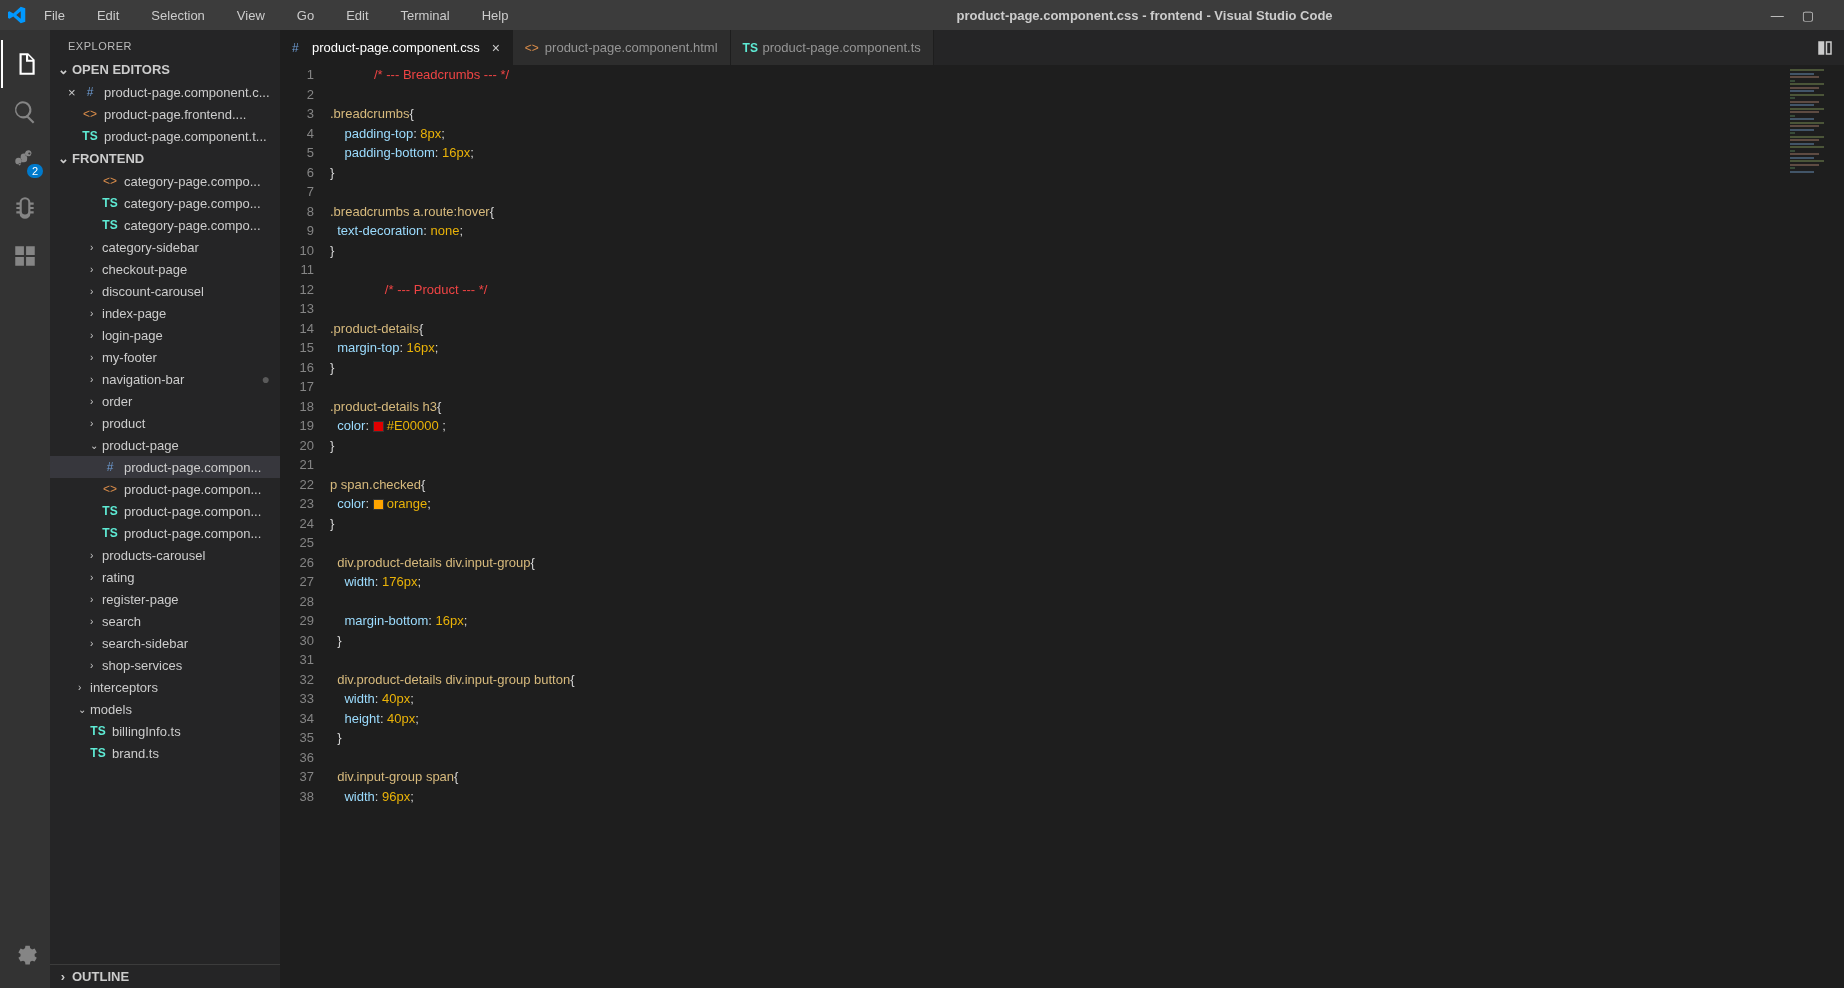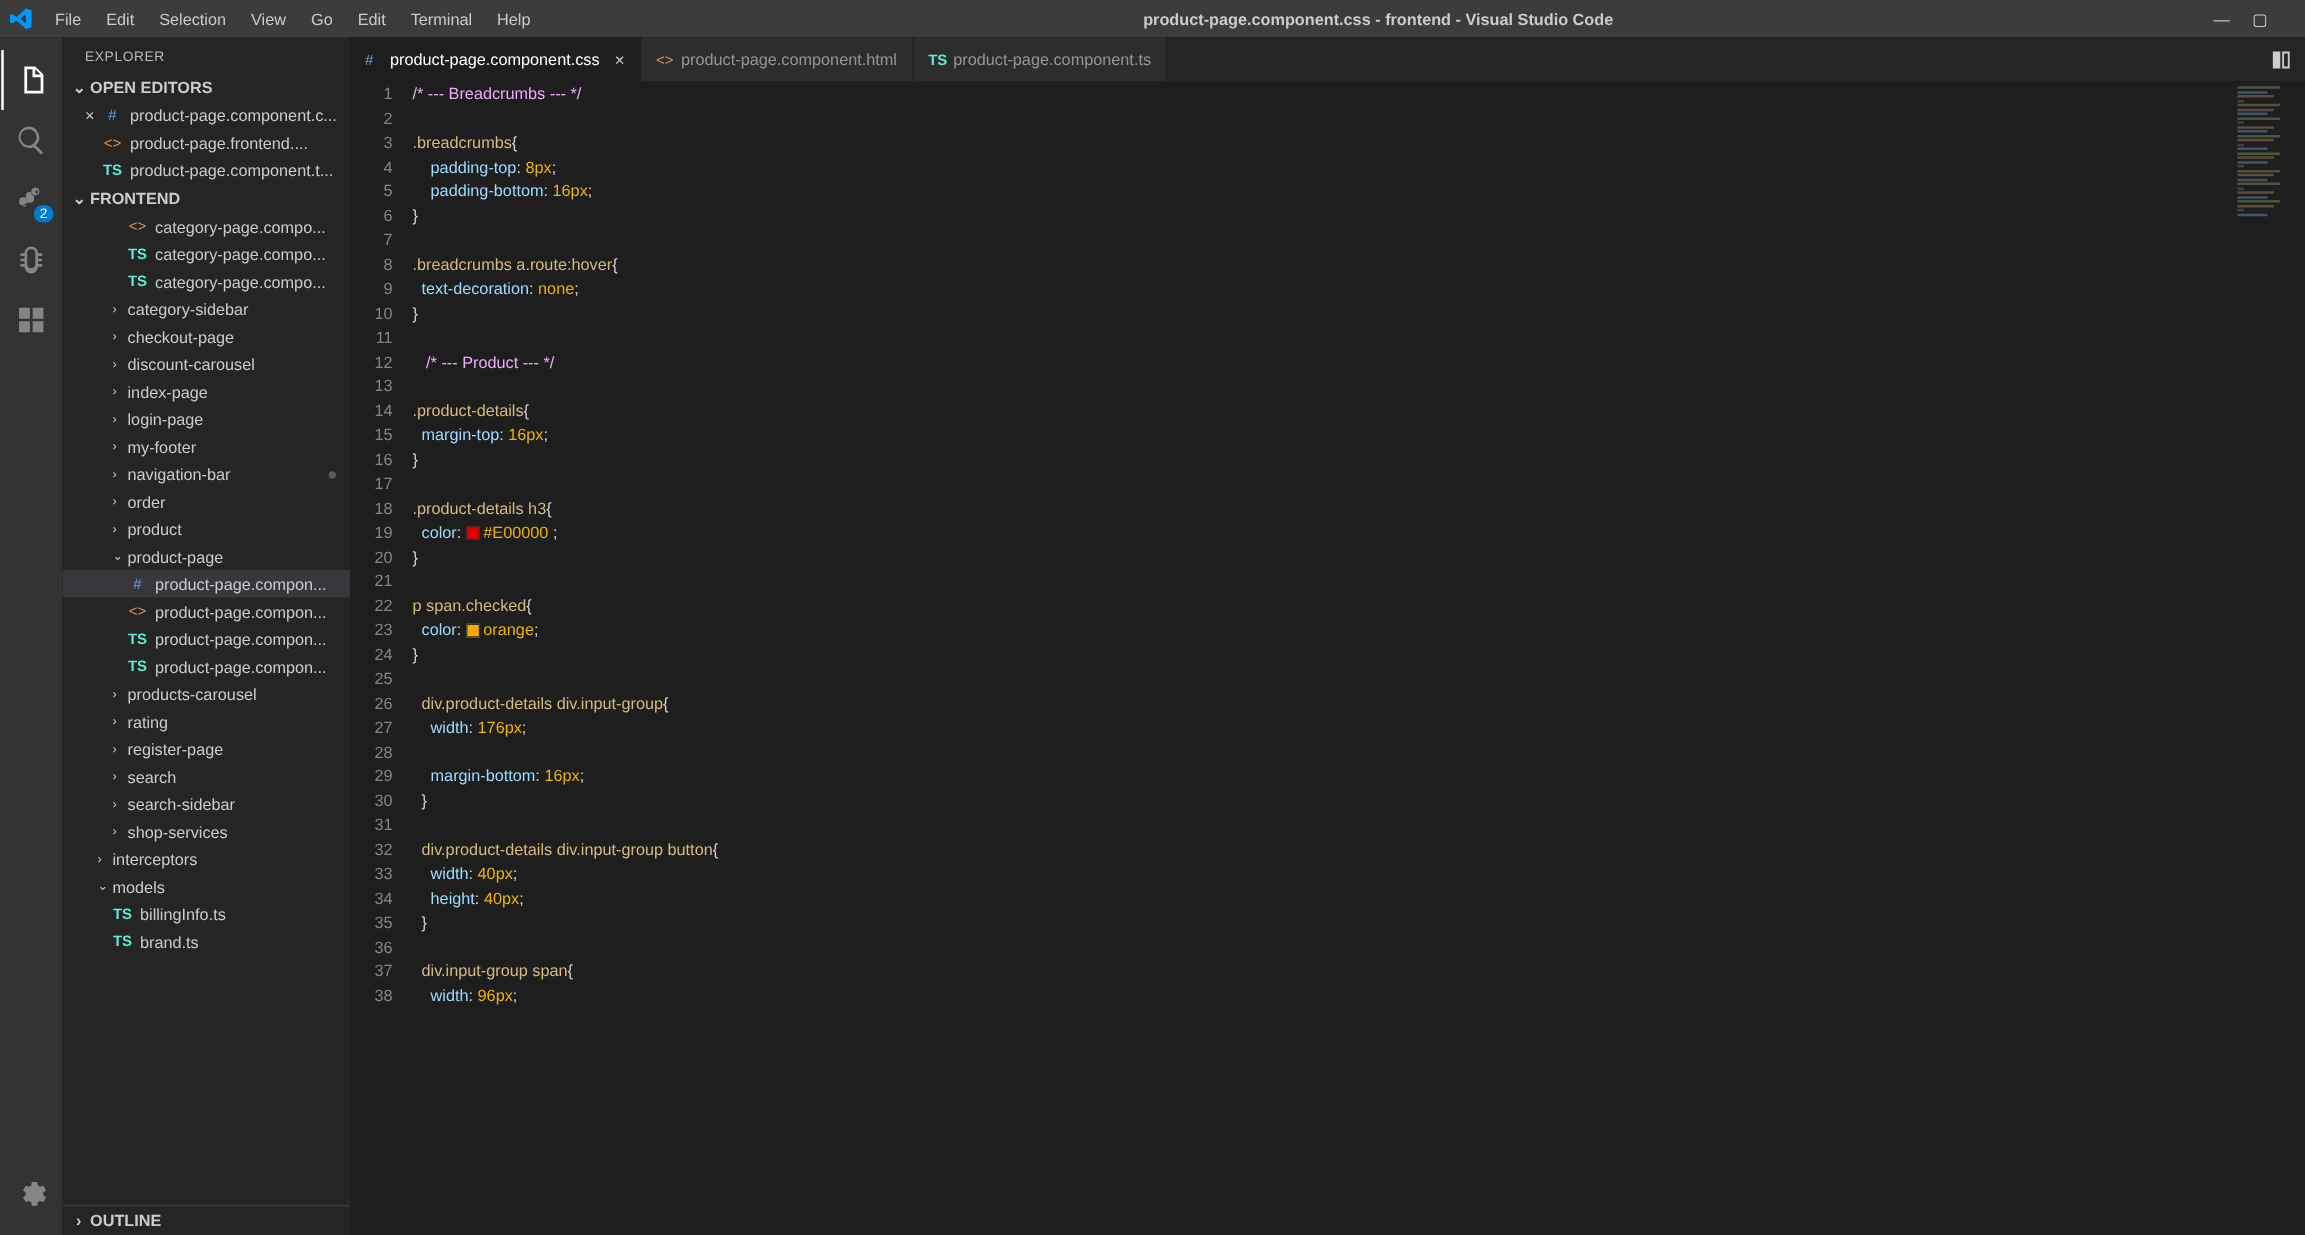--- a/index.html
+++ b/index.html
@@ -1,21 +1,21 @@
 <!DOCTYPE html>
 <html><head>
 <meta charset="utf-8">
 <style>
 * { margin: 0; padding: 0; box-sizing: border-box; font-family: "Segoe UI", sans-serif; font-size: 13px; }
 body { background: #1e1e1e; color: #cccccc; overflow: hidden; width: 1844px; height: 988px; }
 
 
 .titlebar { height: 30px; background: #3c3c3c; display: flex; align-items: center; padding: 0 8px; }
 .titlebar .vscode-icon { width: 18px; height: 18px; margin-right: 8px; }
-.titlebar .menu { display: flex; gap: 0; }
+.titlebar .menu { display: flex; gap: 12px; }
 .titlebar .menu span { padding: 4px 10px; color: #cccccc; cursor: pointer; }
 .titlebar .title { flex: 1; text-align: center; color: #cccccc; font-weight: bold; }
 .titlebar .winctrl { display: flex; gap: 18px; margin-right: 4px; }
 .titlebar .winctrl span { color: #cccccc; cursor: pointer; }
 
 
 .main { display: flex; height: calc(988px - 30px); }
 
 
 .activitybar { width: 50px; background: #333333; display: flex; flex-direction: column; align-items: center; padding-top: 10px; }
@@ -50,21 +50,21 @@
 .tab .tabicon { width: 14px; font-size: 12px; }
 .tab .tabclose { margin-left: 6px; color: #cccccc; font-size: 14px; }
 .tabs .tabactions { margin-left: auto; padding: 0 10px; display: flex; align-items: center; }
 .tabs .tabactions svg { width: 18px; height: 18px; fill: #cccccc; }
 
 .codearea { flex: 1; display: flex; position: relative; font-family: Consolas, "Courier New", monospace; font-size: 14px; line-height: 19.5px; }
 .gutter { width: 50px; background: #1e1e1e; text-align: right; padding-right: 16px; color: #858585; }
 .gutter .ln { height: 19.5px; }
 .codelines { flex: 1; padding-left: 0px; }
 .codelines .cl { height: 19.5px; white-space: pre; }
-.tok-comment { color: #f0abfc; }
+.tok-comment { color: #ef4444; margin-left: 44px; }
 .tok-selector { color: #d7ba7d; }
 .tok-brace { color: #d4d4d4; }
 .tok-prop { color: #9cdcfe; }
 .tok-val { color: #eab308; }
 .tok-punc { color: #d4d4d4; }
 .tok-color-swatch { display: inline-block; width: 11px; height: 11px; border: 1px solid #333; vertical-align: middle; margin-right: 3px; }
 
 .minimap { position: absolute; right: 0; top: 35px; bottom: 0; width: 60px; background: #1e1e1e; opacity: 0.6; padding: 4px 6px; }
 .minimap .mmline { height: 2px; margin-bottom: 1.5px; background: #4a6a4a; }
 .minimap .mmline.a { background: #6a7a4a; width: 70%; }

